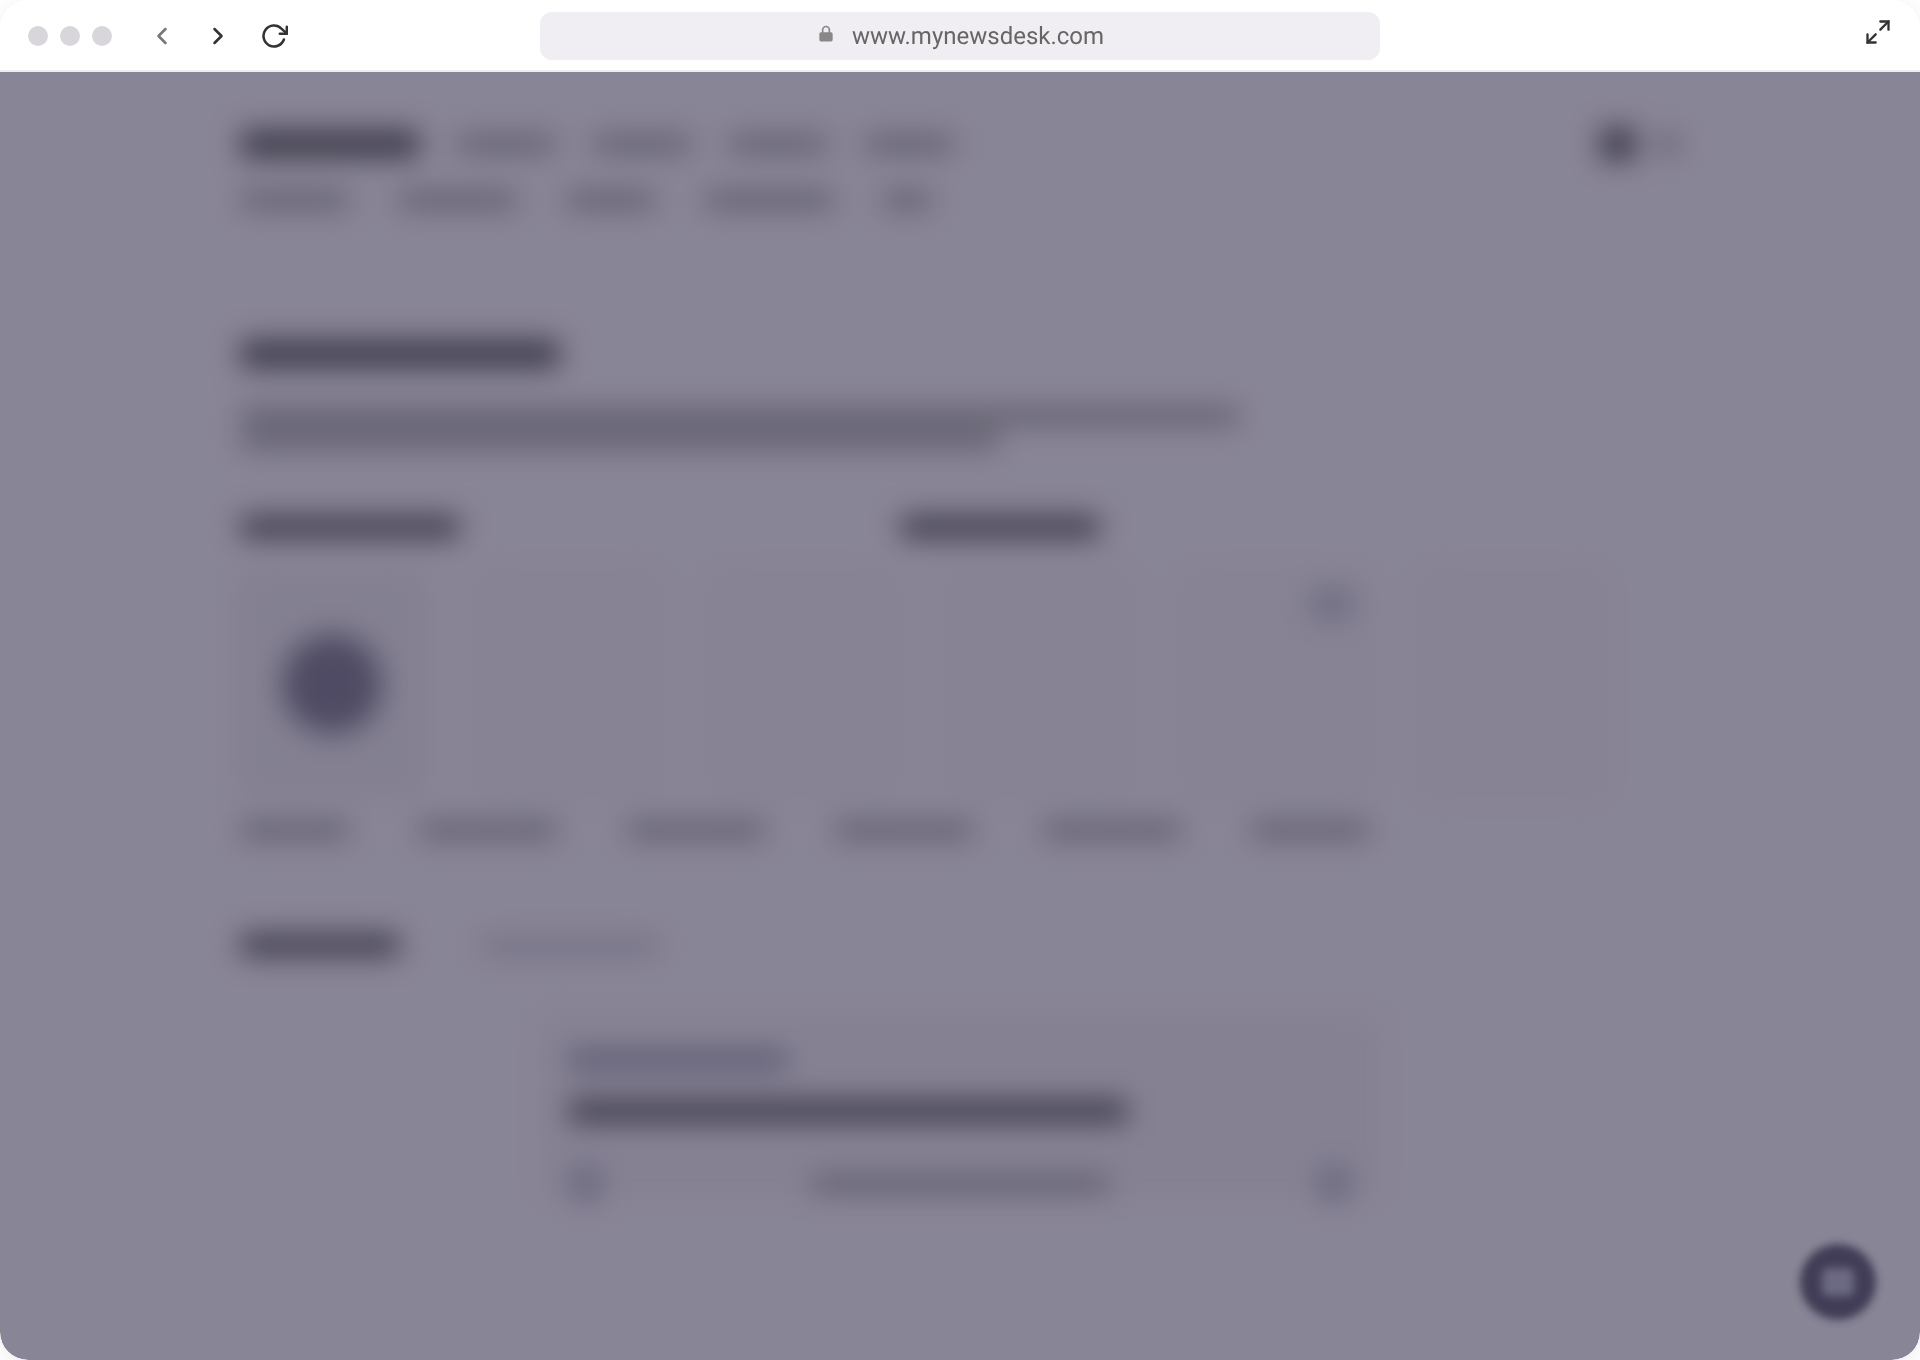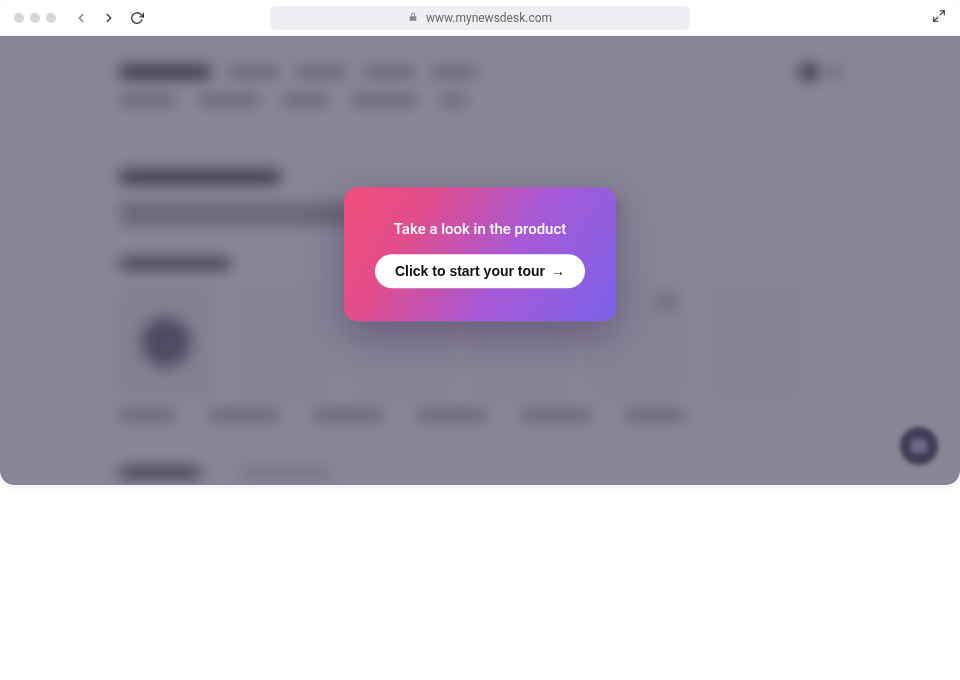--- a/index.html
+++ b/index.html
@@ -1,19 +1,19 @@
 <!DOCTYPE html>
 <html><head>
 <meta charset="utf-8">
 <style>
   * { box-sizing: border-box; margin: 0; padding: 0; }
   html, body { width: 960px; height: 680px; overflow: hidden; font-family: -apple-system, BlinkMacSystemFont, "Segoe UI", Roboto, sans-serif; background: #fff; }
 
   .browser-frame {
-    width: 960px; height: 485px; border-radius: 14px; overflow: hidden; position: relative; background: #fff;
+    width: 960px; height: 680px; border-radius: 14px; overflow: hidden; position: relative; background: #fff;
     box-shadow: 0 2px 10px rgba(0,0,0,0.08);
   }
 
   
   .chrome-bar {
     height: 36px; width: 100%; background: #fff;
     display: flex; align-items: center; padding: 0 14px; gap: 10px;
     border-bottom: 1px solid #eee;
   }
   .dots { display: flex; gap: 6px; margin-right: 8px; }
@@ -223,26 +223,19 @@
         <div class="row" style="justify-content:space-between">
           <div class="blk sm" style="width:18px;height:18px;border-radius:50%;background:#b8b5c4"></div>
           <div class="blk sm" style="width:150px"></div>
           <div class="blk sm" style="width:18px;height:18px;border-radius:50%;background:#b8b5c4"></div>
         </div>
       </div>
     </div>
 
     <div class="dim"></div>
 
-    <div class="modal">
-      <div class="modal-title">Take a look in the product</div>
-      <button class="modal-btn">
-        <span>Click to start your tour</span>
-        <span class="arrow">→</span>
-      </button>
-    </div>
 
     <div class="chat-bubble">
       <div class="inner"></div>
     </div>
 
   </div>
 </div>
 
 </body></html>

